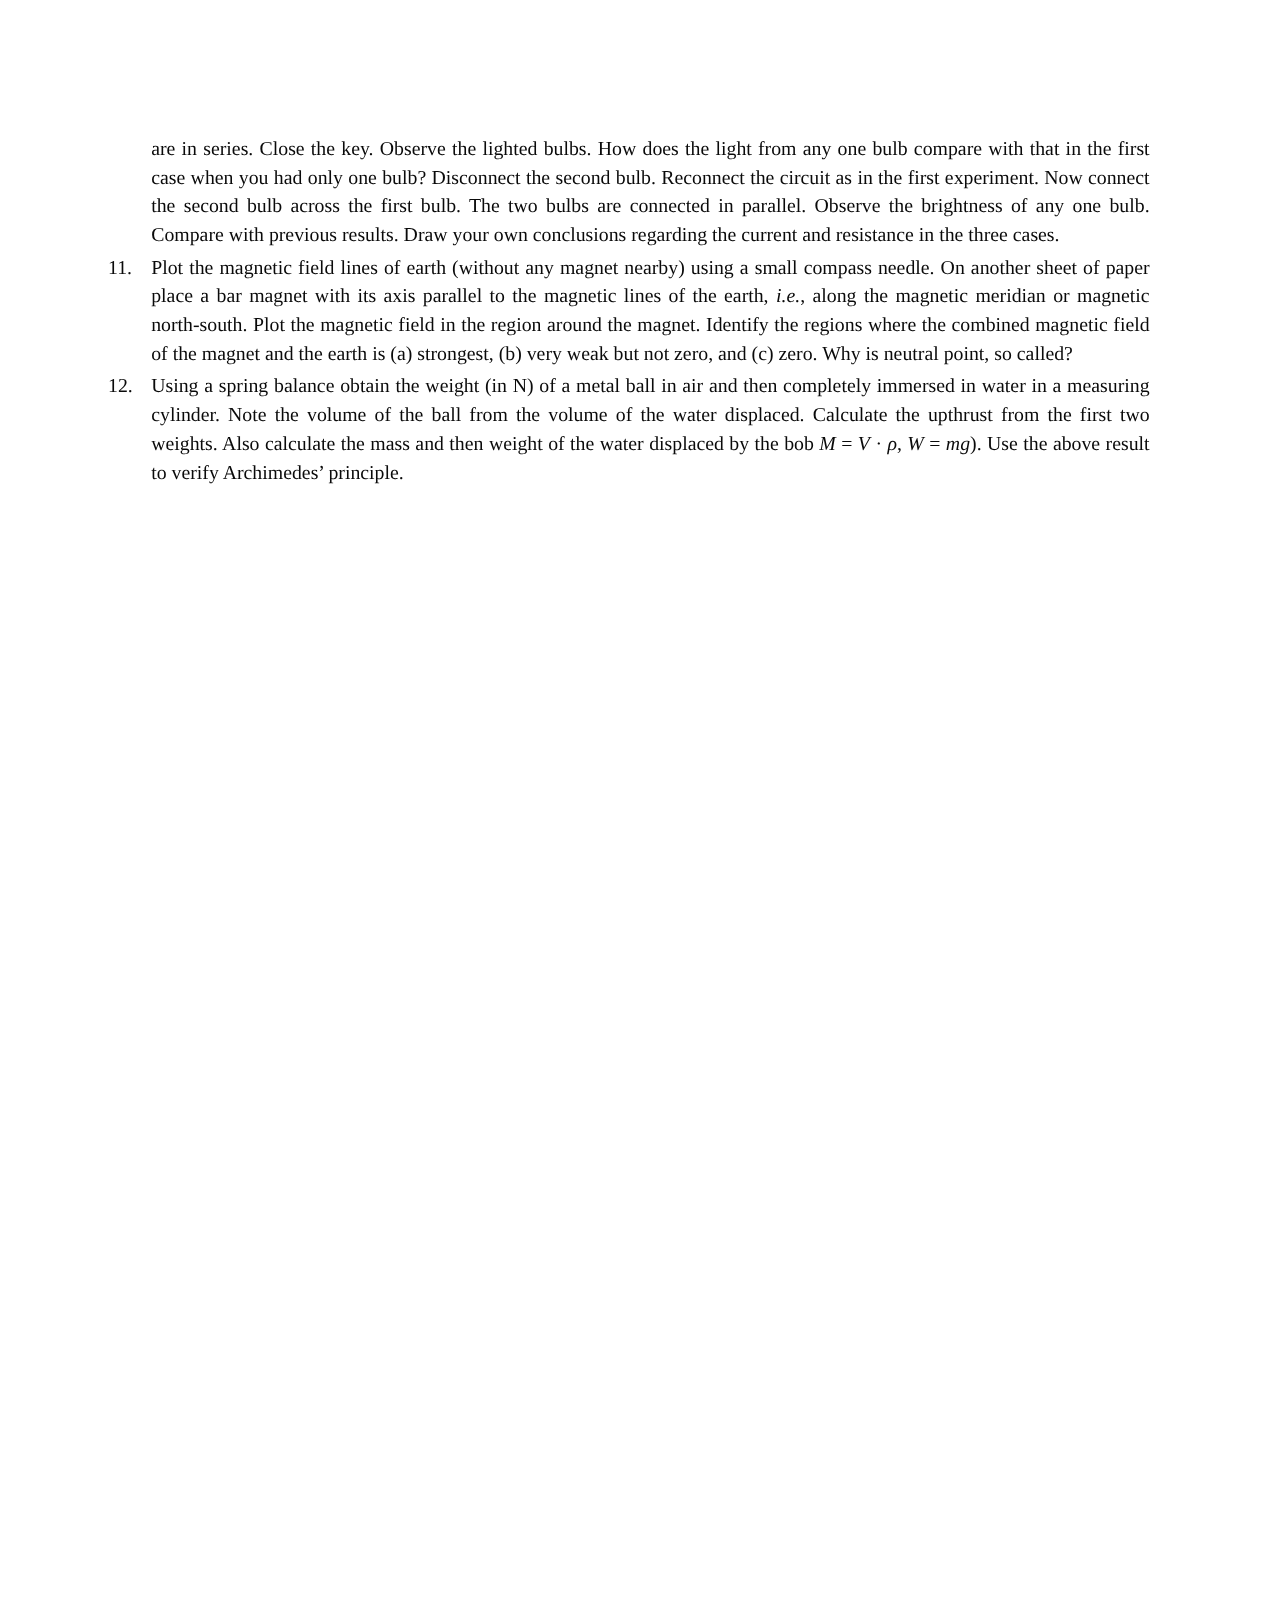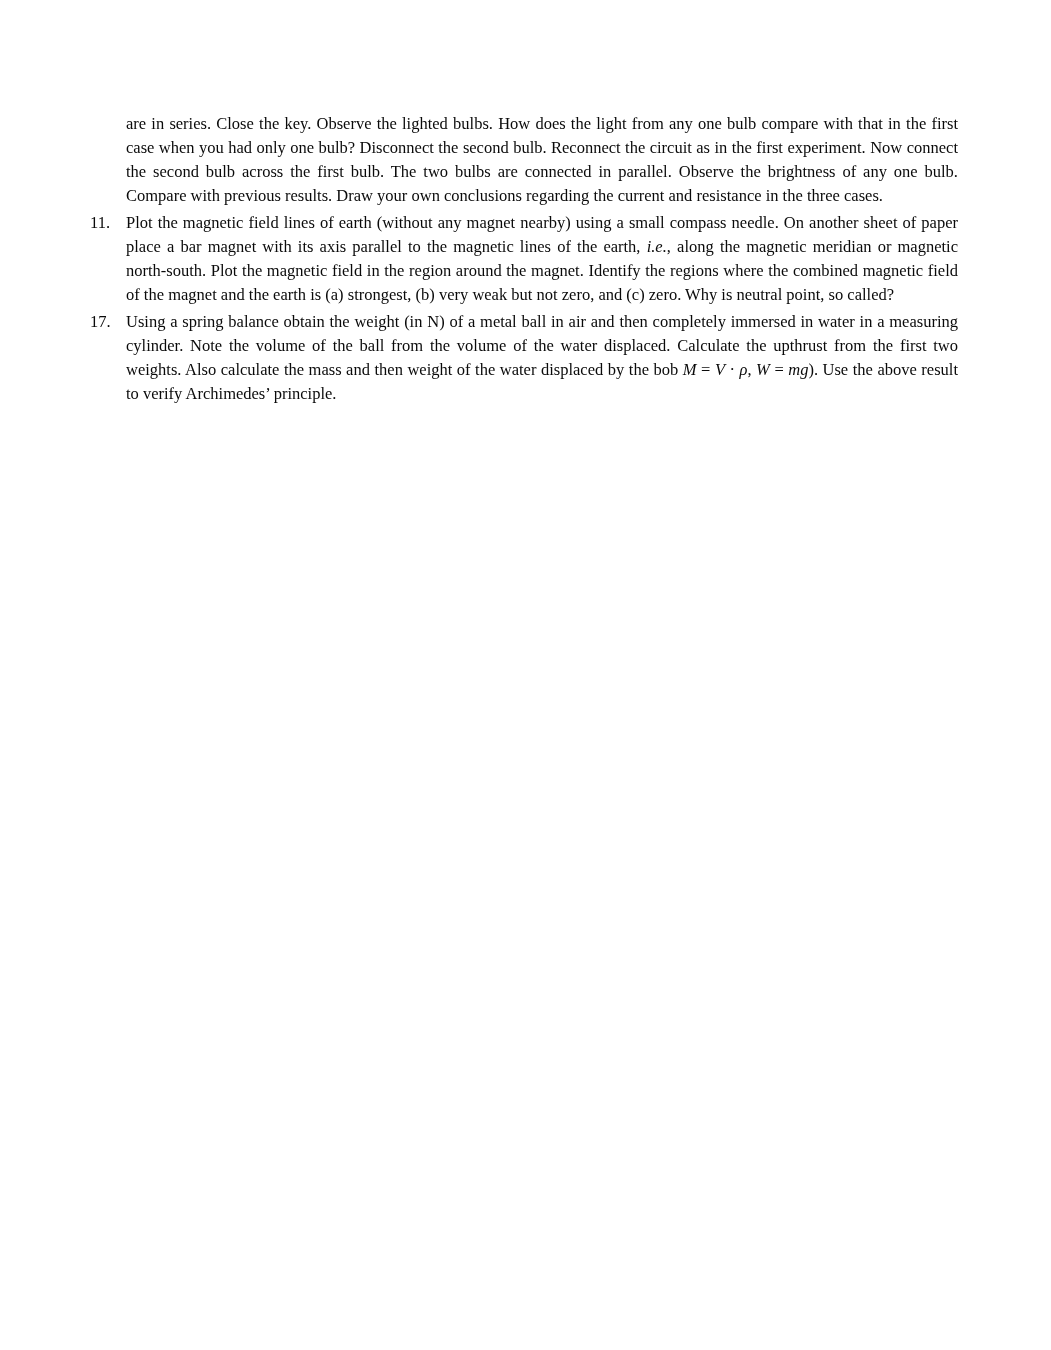--- a/index.html
+++ b/index.html
@@ -50,17 +50,17 @@
   <div class="text-block">
       <div class="item">
         <span class="num"></span>
         <div class="body">are in series. Close the key. Observe the lighted bulbs. How does the light from any one bulb compare with that in the first case when you had only one bulb? Disconnect the second bulb. Reconnect the circuit as in the first experiment. Now connect the second bulb across the first bulb. The two bulbs are connected in parallel. Observe the brightness of any one bulb. Compare with previous results. Draw your own conclusions regarding the current and resistance in the three cases.</div>
       </div>
       <div class="item numbered">
         <span class="num">11.</span>
         <div class="body">Plot the magnetic field lines of earth (without any magnet nearby) using a small compass needle. On another sheet of paper place a bar magnet with its axis parallel to the magnetic lines of the earth, <i>i.e.</i>, along the magnetic meridian or magnetic north-south. Plot the magnetic field in the region around the magnet. Identify the regions where the combined magnetic field of the magnet and the earth is (a) strongest, (b) very weak but not zero, and (c) zero. Why is neutral point, so called?</div>
       </div>
       <div class="item numbered">
-        <span class="num">17.</span>
+        <span class="num">12.</span>
         <div class="body">Using a spring balance obtain the weight (in N) of a metal ball in air and then completely immersed in water in a measuring cylinder. Note the volume of the ball from the volume of the water displaced. Calculate the upthrust from the first two weights. Also calculate the mass and then weight of the water displaced by the bob <i>M</i> = <i>V</i> · <i>ρ</i>, <i>W</i> = <i>mg</i>). Use the above result to verify Archimedes’ principle.</div>
       </div>
     </div>
 </div>
 
 </body></html>

